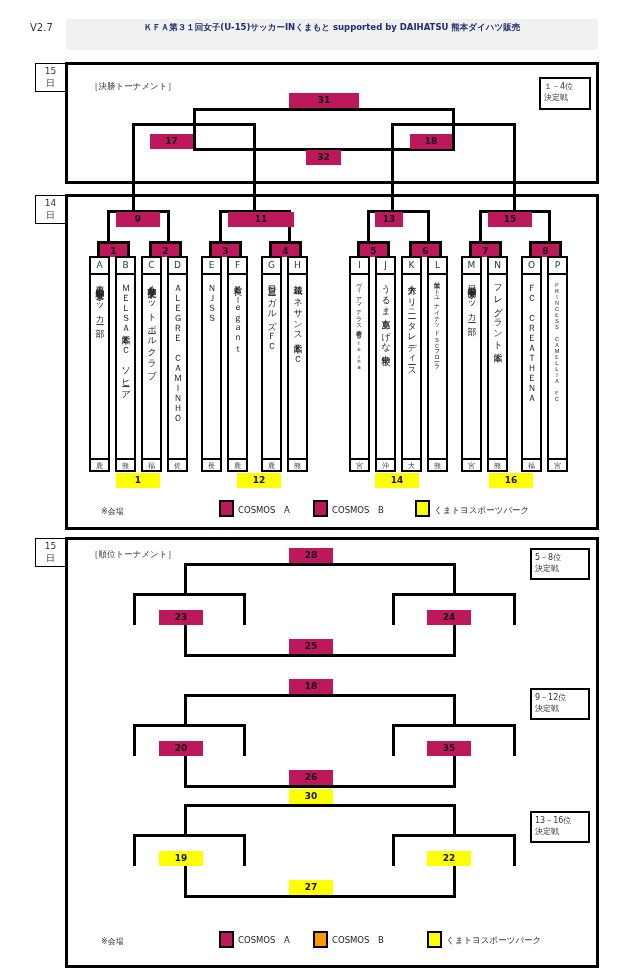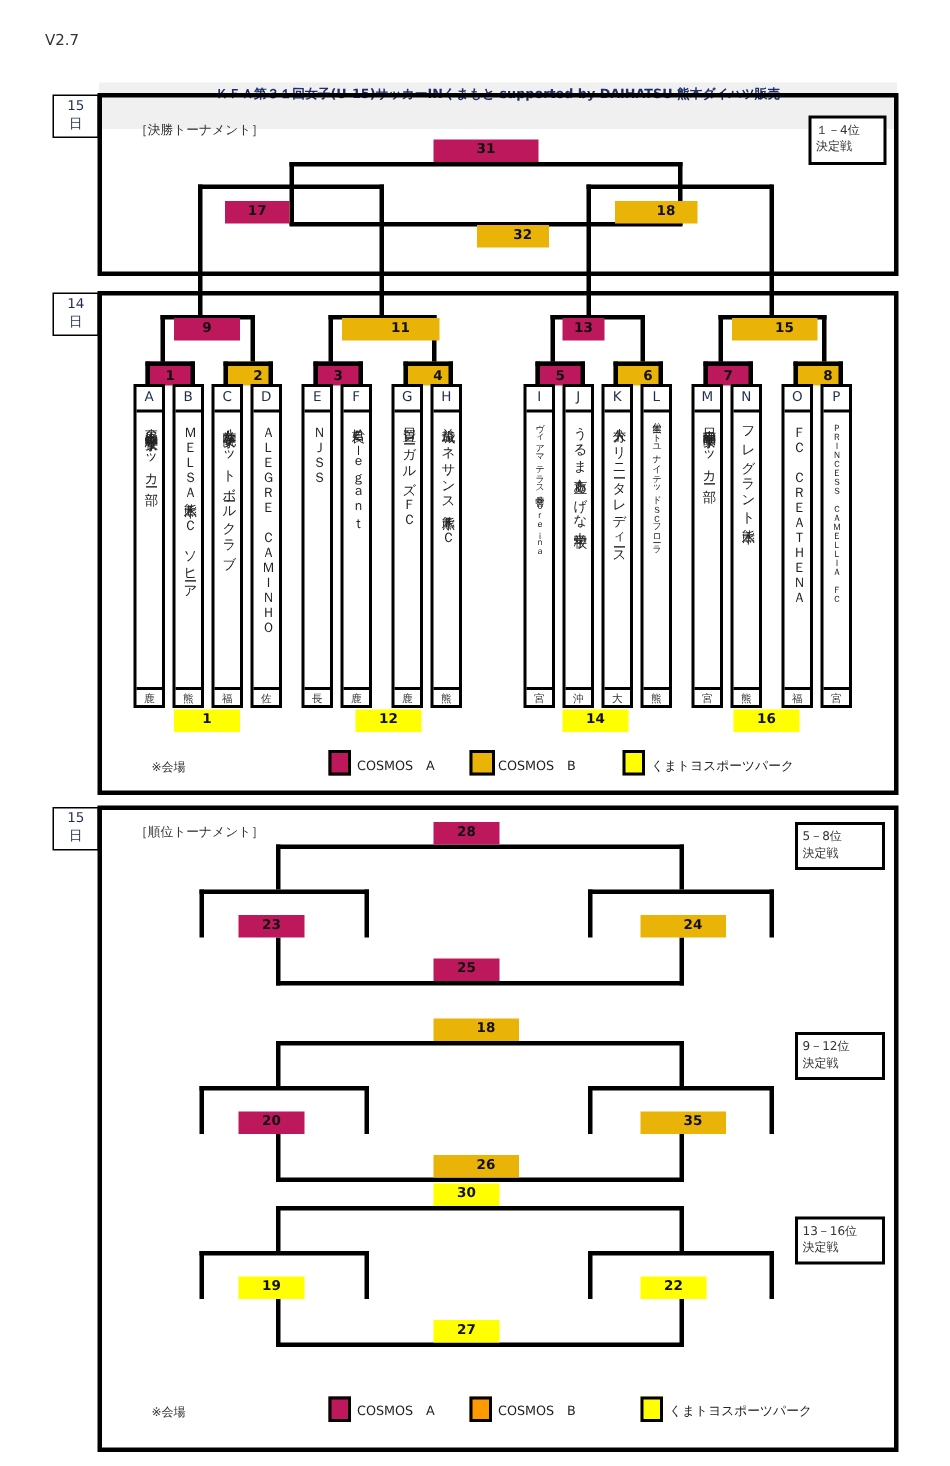--- a/index.html
+++ b/index.html
@@ -1,32 +1,32 @@
 <!DOCTYPE html>
 <html><head>
 <meta charset="utf-8">
 <style>
   html, body { margin: 0; padding: 0; background: #ffffff; }
   body { width: 633px; height: 977px; position: relative; overflow: hidden;
          font-family: "DejaVu Sans", "Liberation Sans", sans-serif; color: #1f2d4d; }
   .abs { position: absolute; }
   .version { left: 30px; top: 22px; font-size: 10px; color: #333; }
   .title-bar { left: 66px; top: 19px; width: 532px; height: 29px; background: #f0f0f0;
-               text-align: center; font-size: 8.5px; font-weight: bold; line-height: 13px; color: #1f2d6d; padding-top: 2px; margin-top: 36px; }
+               text-align: center; font-size: 8.5px; font-weight: bold; line-height: 13px; color: #1f2d6d; padding-top: 2px; }
   .daybox { border: 1px solid #000; background: #fff; width: 31px; height: 27px; font-size: 9px;
             text-align: center; line-height: 12px; color: #1f2d4d; padding-top: 1px; box-sizing: border-box; height: 29px; }
   .frame { border: 3px solid #000; box-sizing: border-box; }
   .section-label { font-size: 8.5px; color: #333; }
   .rank-box { border: 2px solid #000; background: #fff; font-size: 8px; line-height: 11px; padding: 2px 3px;
               box-sizing: border-box; color: #333; }
   .ln { position: absolute; background: #000; }
   .match { position: absolute; height: 15px; font-size: 9px; font-weight: bold; text-align: center;
            line-height: 15px; color: #111; }
   .g { background: #be185d; }
-  .r { background: #eab308; padding-left: 13px; }
+  .r { background: #be185d; }
   .y { background: #ffff00; }
   .o { background: #ff9900; }
   .r1 { position: absolute; width: 33px; height: 16px; font-size: 9px; font-weight: bold; text-align: center;
         line-height: 14px; color: #111; box-sizing: border-box; border: 3px solid #000; border-bottom: none; }
   .team { position: absolute; width: 21px; height: 216px; border: 2px solid #000; box-sizing: border-box; background: #fff; }
   .team .letter { height: 15px; border-bottom: 2px solid #000; font-size: 9px; text-align: center; line-height: 14px; color: #1f2d4d; }
   .team .name { height: 183px; writing-mode: vertical-rl; text-orientation: upright; font-size: 9px; line-height: 17px;
                  padding-top: 3px; box-sizing: border-box; color: #222; overflow: hidden; letter-spacing: 1px; }
   .team .name.small { font-size: 6px; letter-spacing: 0px; }
   .team .pref { height: 14px; border-top: 2px solid #000; font-size: 7px; text-align: center; line-height: 13px; color: #333; }
@@ -62,21 +62,21 @@
 <div class="ln" style="left:132px;top:123px;width:3px;height:90px;"></div>
 <div class="ln" style="left:253px;top:123px;width:3px;height:90px;"></div>
 
 <div class="ln" style="left:391px;top:123px;width:124px;height:3px;"></div>
 <div class="ln" style="left:391px;top:123px;width:3px;height:90px;"></div>
 <div class="ln" style="left:513px;top:123px;width:3px;height:90px;"></div>
 
 <div class="match g" style="left:289px;top:93px;width:70px;">31</div>
 <div class="match g" style="left:150px;top:134px;width:43px;">17</div>
 <div class="match r" style="left:410px;top:134px;width:42px;">18</div>
-<div class="match r" style="left:306px;top:150px;width:35px;margin-left:12px;">32</div>
+<div class="match r" style="left:306px;top:150px;width:35px;">32</div>
 
 <div class="abs daybox" style="left:35px;top:195px;">
   <div>14</div>
   <div>日</div>
 </div>
 <div class="abs frame" style="left:65px;top:194px;width:534px;height:336px;"></div>
 
 <div class="ln" style="left:107px;top:210px;width:63px;height:3px;"></div>
 <div class="ln" style="left:107px;top:210px;width:3px;height:32px;"></div>
 <div class="ln" style="left:167px;top:210px;width:3px;height:32px;"></div>
@@ -87,21 +87,21 @@
 
 <div class="ln" style="left:367px;top:210px;width:63px;height:3px;"></div>
 <div class="ln" style="left:367px;top:210px;width:3px;height:32px;"></div>
 <div class="ln" style="left:427px;top:210px;width:3px;height:32px;"></div>
 
 <div class="ln" style="left:479px;top:210px;width:72px;height:3px;"></div>
 <div class="ln" style="left:479px;top:210px;width:3px;height:32px;"></div>
 <div class="ln" style="left:548px;top:210px;width:3px;height:32px;"></div>
 
 <div class="match g" style="left:116px;top:212px;width:44px;">9</div>
-<div class="match r" style="left:228px;top:212px;width:52px;">11</div>
+<div class="match r" style="left:228px;top:212px;width:66px;">11</div>
 <div class="match g" style="left:375px;top:212px;width:28px;">13</div>
 <div class="match r" style="left:488px;top:212px;width:44px;">15</div>
 
 <div class="r1 g" style="left:97px;top:241px;">1</div>
 <div class="r1 r" style="left:149px;top:241px;">2</div>
 <div class="r1 g" style="left:209px;top:241px;">3</div>
 <div class="r1 r" style="left:269px;top:241px;">4</div>
 <div class="r1 g" style="left:357px;top:241px;">5</div>
 <div class="r1 r" style="left:409px;top:241px;">6</div>
 <div class="r1 g" style="left:469px;top:241px;">7</div>

